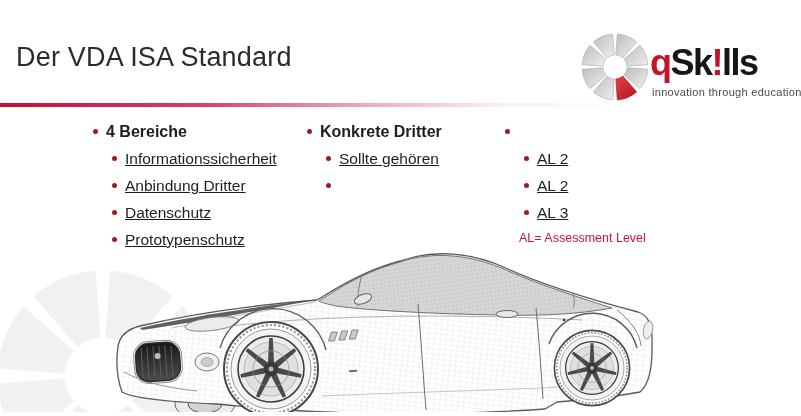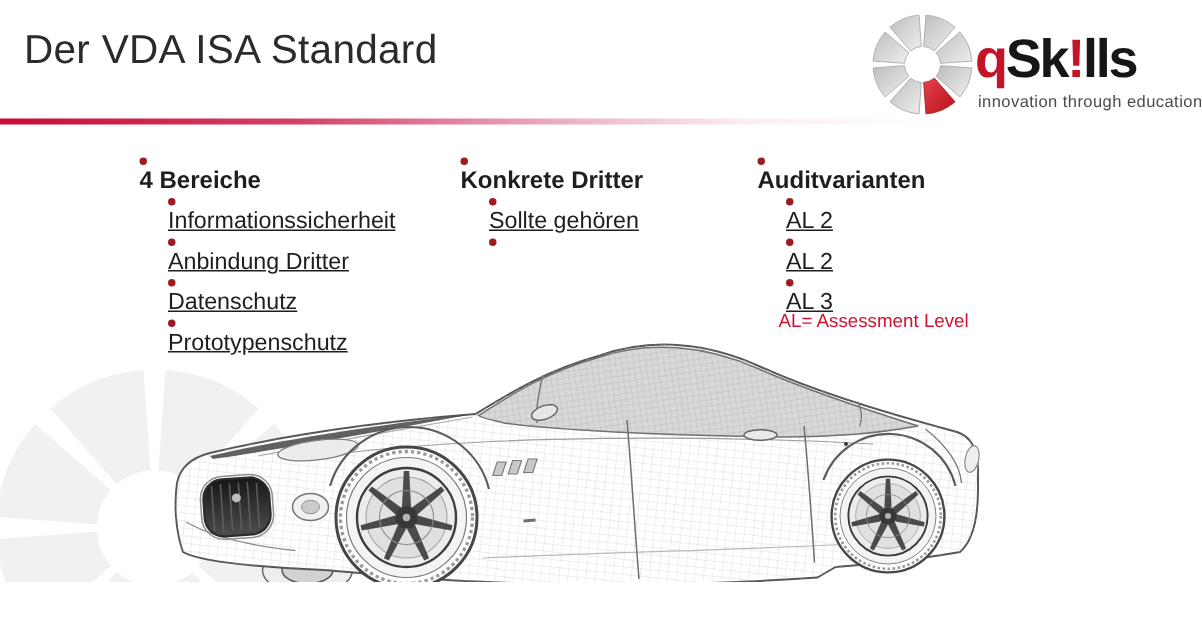--- a/index.html
+++ b/index.html
@@ -1,20 +1,21 @@
 <!DOCTYPE html>
 <html><head>
 <meta charset="utf-8">
 <style>
   * { margin:0; padding:0; box-sizing:border-box; }
   html,body { background:#ffffff; }
   .slide {
     position:relative; width:801px; height:388px; background:#ffffff;
     overflow:hidden; font-family:"Liberation Sans","DejaVu Sans",sans-serif;
     color:#1e1e1e;
+    margin-top:24px;
   }
   
   .title {
     position:absolute; left:16px; top:18px; font-size:27px; font-weight:400;
     color:#2b2b2b; letter-spacing:0.2px; white-space:nowrap;
   }
   .divider {
     position:absolute; left:0; top:79px; width:801px; height:4px;
     background:linear-gradient(to right,#c90c33 0%,#d4416a 25%,#eaa7bc 45%,#faeef2 62%,#ffffff 78%);
   }
@@ -28,21 +29,21 @@
   .wordmark .red { color:#c41428; }
   .tagline {
     position:absolute; left:73px; top:57px; font-size:11px; color:#4a4a4a;
     letter-spacing:0.3px; white-space:nowrap;
   }
   
   .col { position:absolute; top:97px; }
   .col1 { left:93px; }
   .col2 { left:307px; }
   .col3 { left:505px; }
-  .row { display:flex; align-items:flex-start; height:27px;flex-direction:column; }
+  .row { display:flex; align-items:flex-start; height:27px; }
   .row.sub { margin-left:19px;text-decoration:underline; }
   .dot {
     width:5px; height:5px; border-radius:50%; background:#9e1c20;
     margin-top:8px; margin-right:8px; flex:0 0 auto;
   }
   .txt { font-size:15.5px; line-height:21px; white-space:nowrap; }
   .hdr .txt { font-weight:700; font-size:16px; }
   .note {
     margin-left:14px; margin-top:2px; font-size:12.5px; 
     color:#cc1433; white-space:nowrap;
@@ -226,21 +227,20 @@
       <span class="txt">Sollte gehören</span>
     </div>
     <div class="row sub">
       <span class="dot"></span>
     </div>
   </div>
 
   <div class="col col3">
     <div class="row hdr">
       <span class="dot"></span>
-      <span class="txt">Auditvarianten</span>
     </div>
     <div class="row sub">
       <span class="dot"></span>
       <span class="txt">AL 2</span>
     </div>
     <div class="row sub">
       <span class="dot"></span>
       <span class="txt">AL 2</span>
     </div>
     <div class="row sub">

